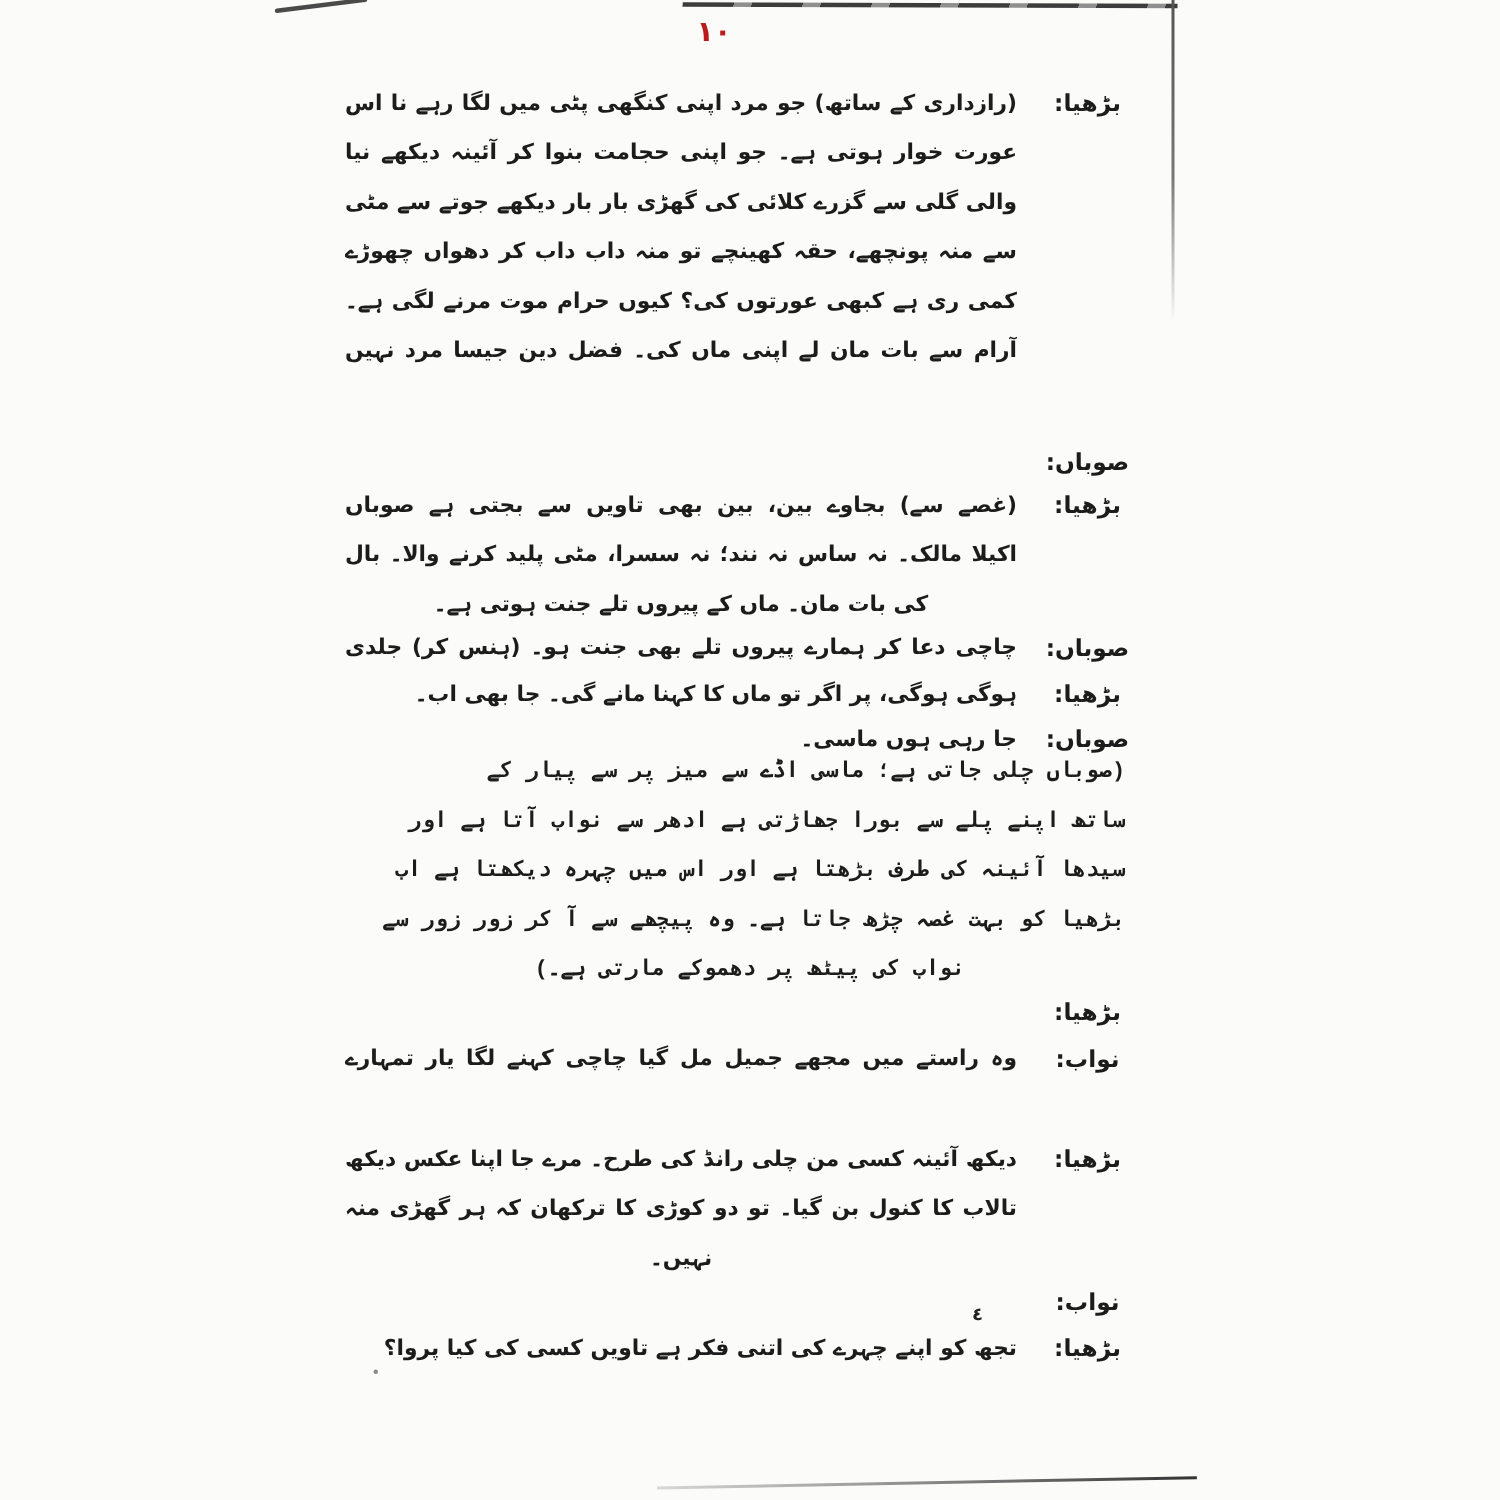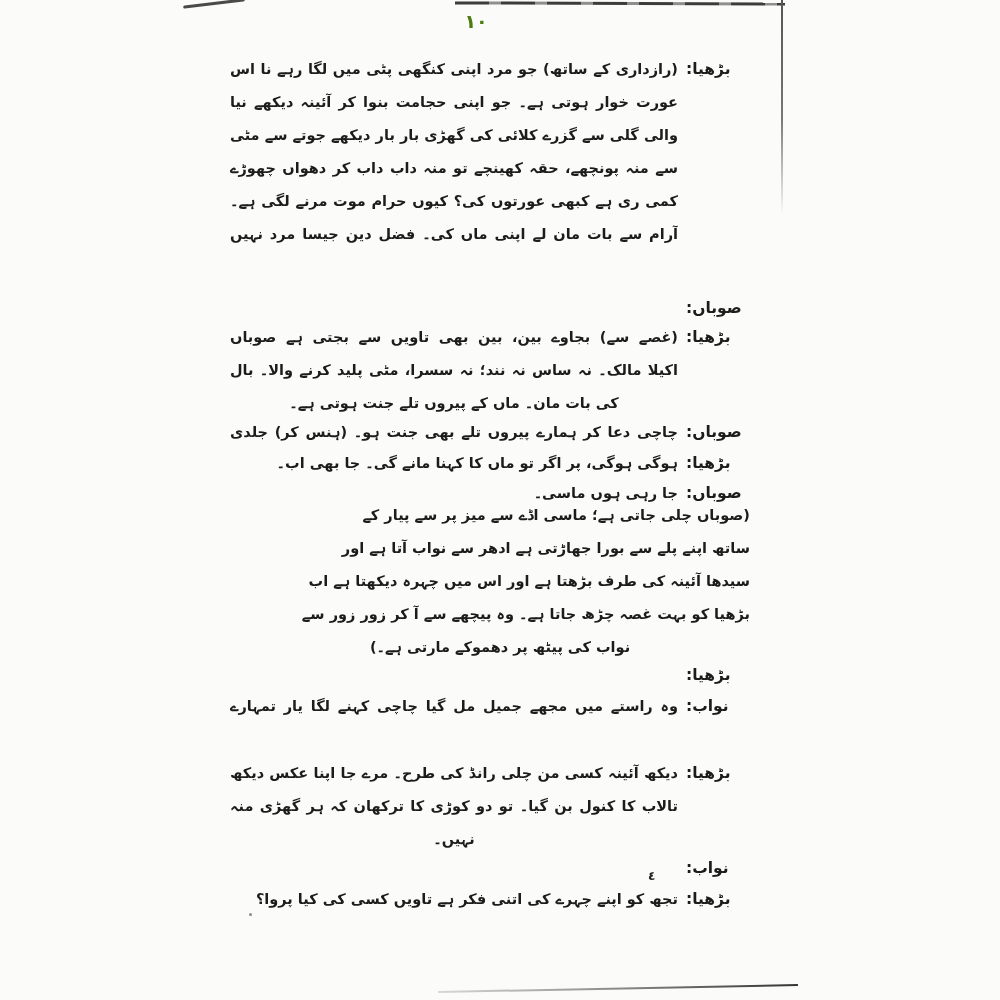--- a/index.html
+++ b/index.html
@@ -4,28 +4,28 @@
 <style>
   html,body{margin:0;padding:0;}
   body{
     width:1000px;height:1000px;position:relative;overflow:hidden;
     background:#fbfbf9;
     font-family:"DejaVu Sans",sans-serif;
   }
   #page{position:absolute;inset:0;direction:rtl;color:#1c1c1c;}
   #page-number{
     position:absolute;left:452px;top:10px;width:48px;height:26px;
-    text-align:center;font-size:19px;font-weight:bold;color:#4d7c0f;
+    text-align:center;font-size:19px;font-weight:bold;color:#b91c1c;
   }
   
   .block{position:absolute;right:236px;width:534px;display:flex;gap:8px;}
   .block.stage{right:250px;width:500px;display:block;}
   .speaker{
     flex:none;width:78px;font-size:15.5px;font-weight:bold;
-    line-height:30px;text-align:left;white-space:nowrap;overflow:hidden;
+    line-height:30px;text-align:center;white-space:nowrap;overflow:hidden;
   }
   .dialogue{flex:1 1 auto;min-width:0;}
   .line{
     height:33px;line-height:30px;font-size:14.5px;font-weight:bold;
     overflow:hidden;text-align:justify;text-align-last:justify;
   }
   .line.end-right{text-align:right;text-align-last:right;}
   .line.end-left{text-align:left;text-align-last:left;}
   .line.end-center{text-align:right;text-align-last:center;}
   
@@ -94,21 +94,21 @@
         <div class="dialogue">
           <div class="line end-right">ہوگی ہوگی، پر اگر تو ماں کا کہنا مانے گی۔ جا بھی اب۔</div>
         </div>
       </div>
       <div class="block" style="top: 478px;">
         <div class="speaker">صوباں:</div>
         <div class="dialogue">
           <div class="line end-right">جا رہی ہوں ماسی۔</div>
         </div>
       </div>
-      <div class="block stage" style="top: 500px;">
+      <div class="block stage" style="top: 500px; font-family: Liberation Mono, monospace;">
         <div class="dialogue">
           <div class="line end-right">(صوباں چلی جاتی ہے؛ ماسی اڈے سے میز پر سے پیار کے</div>
           <div class="line end-right">ساتھ اپنے پلے سے بورا جھاڑتی ہے ادھر سے نواب آتا ہے اور</div>
           <div class="line end-right">سیدھا آئینہ کی طرف بڑھتا ہے اور اس میں چہرہ دیکھتا ہے اب</div>
           <div class="line end-right">بڑھیا کو بہت غصہ چڑھ جاتا ہے۔ وہ پیچھے سے آ کر زور زور سے</div>
           <div class="line end-center">نواب کی پیٹھ پر دھموکے مارتی ہے۔)</div>
         </div>
       </div>
       <div class="block" style="top: 660px;">
         <div class="speaker">بڑھیا:</div>

